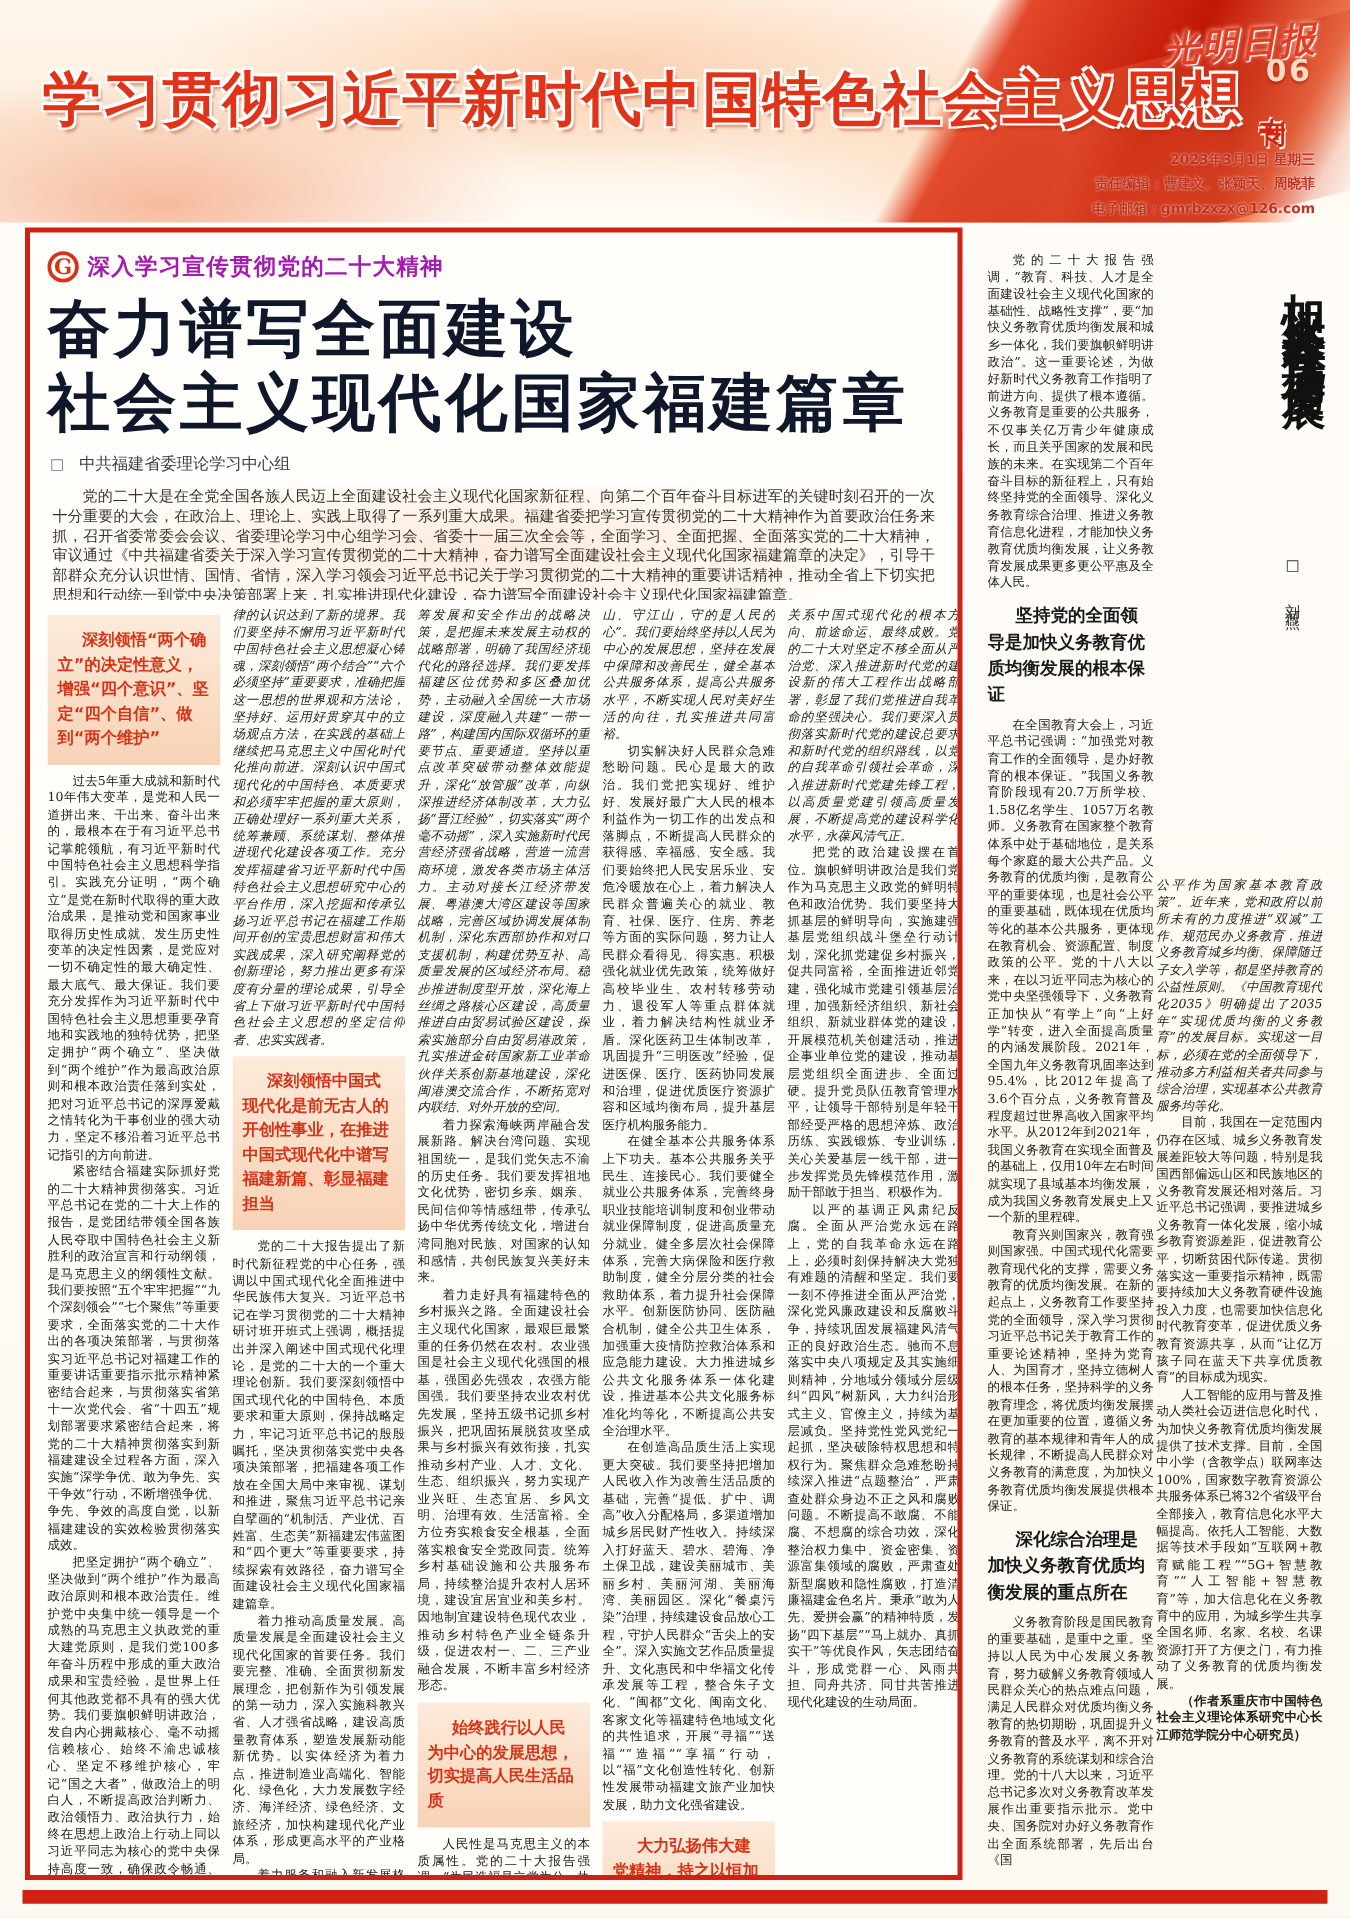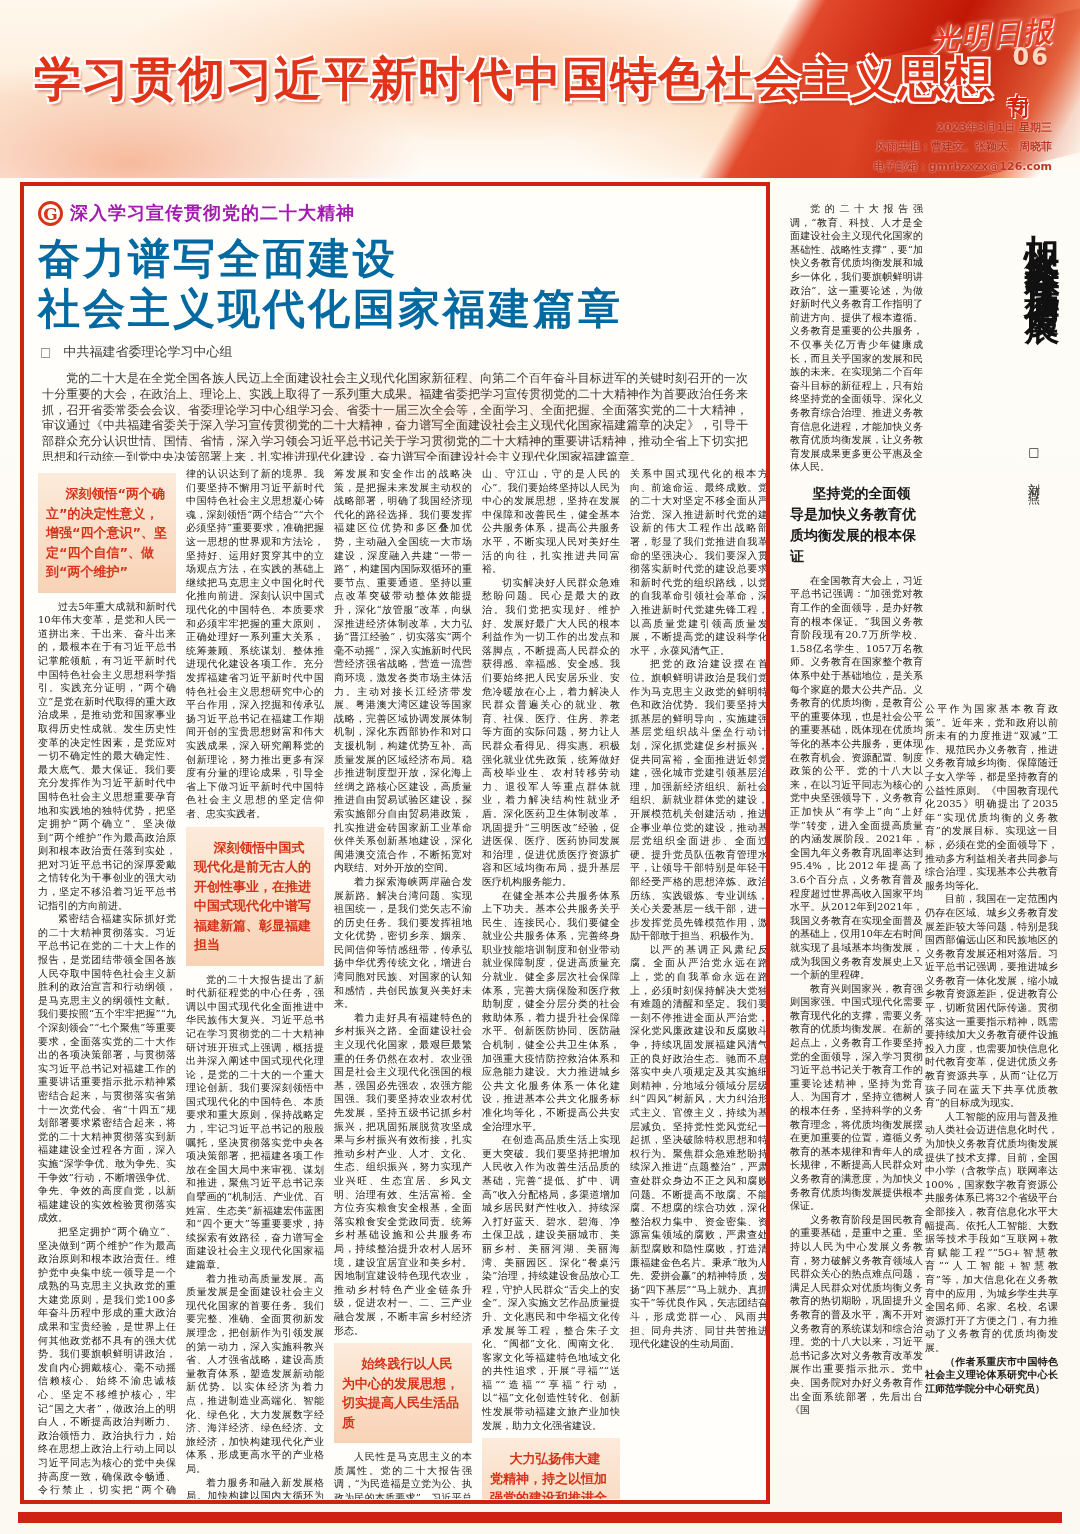--- a/index.html
+++ b/index.html
@@ -69,36 +69,36 @@
     display:inline-block; width:25px; height:25px; border:3px solid #d63418; border-radius:50%;
     color:#d63418; font-family:"DejaVu Serif", serif; font-weight:bold; font-size:17px;
     text-align:center; line-height:21px; margin-right:7px; flex:0 0 auto;
   }
   .kicker {
     font-family:"DejaVu Sans", sans-serif; font-weight:bold; font-size:18px;
     color:#a21caf; letter-spacing:1px;
   }
   .headline {
     margin-top:6px; font-family:"DejaVu Sans", sans-serif; font-weight:bold;
-    font-size:42px; line-height:1.18; letter-spacing:3px; color:#0369a1;
+    font-size:50px; line-height:1.18; letter-spacing:3px; color:#0f172a;
   }
   .byline { margin:10px 0 2px 2px; font-size:13px; color:#3c3c3c; }
   .byline .sq { color:#777; margin-right:8px; font-size:12px; }
   .lede {
     margin-top:8px; width:100%; height:92px; overflow:hidden;
     font-size:12px; line-height:15.8px; color:#38342e; text-align:justify; text-indent:2em;
     background:radial-gradient(ellipse 60% 80% at 50% 55%, #fdeadb 0%, rgba(253,234,219,0) 85%);
     padding:2px 4px;
   }
   .main-cols { display:flex; gap:10px; margin-top:6px; height:1032px; }
   .main-cols .col { width:138px; flex:0 0 auto; overflow:hidden; }
   
   .blk { font-size:10px; line-height:13.6px; color:#23201c; text-align:justify; }
   .blk-p { text-indent:2em; }
-  .blk-pc { text-indent:0; }
+  .blk-pc { text-indent:0;font-style:italic; }
   .main-cols .blk-h {
     background:linear-gradient(180deg,#fcebdb 0%,#f8d2b5 100%);
     color:#d63418; font-family:"DejaVu Sans", sans-serif; font-weight:bold;
     font-size:13px; line-height:19.5px; padding:11px 8px; margin:6px 0 7px 0;
     text-indent:1.5em; text-align:left; border-radius:0;
   }
   
   .side { position:absolute; left:788px; top:182px; width:276px; height:1322px; }
   .side-colA { position:absolute; left:2px; top:20px; width:133px; height:1298px; overflow:hidden; }
   .side-colB { position:absolute; right:6px; top:520px; width:133px; height:792px; overflow:hidden; }
@@ -130,21 +130,21 @@
     <div class="ribbon1"></div>
     <div class="ribbon2"></div>
     <div class="banner-title-row">
       <div class="banner-title">学习贯彻习近平新时代中国特色社会主义思想</div>
       <div class="banner-badge">专刊</div>
     </div>
     <div class="paper-name">光明日报</div>
     <div class="page-number">06</div>
     <div class="masthead-meta">
       <div>2023年3月1日 星期三</div>
-      <div>风雨共担：曹建文、张颖天、周晓菲</div>
+      <div>责任编辑：曹建文、张颖天、周晓菲</div>
       <div>电子邮箱：gmrbzxzx@126.com</div>
     </div>
   </header>
 
   <section class="main-box">
     <div class="kicker-row">
       <span class="g-logo">G</span>
       <span class="kicker">深入学习宣传贯彻党的二十大精神</span>
     </div>
     <h1 class="headline">
@@ -191,20 +191,21 @@
         </div>
     </div>
   </section>
 
   <aside class="side">
     <div class="side-colA">
         <div class="blk blk-p">党的二十大报告强调，“教育、科技、人才是全面建设社会主义现代化国家的基础性、战略性支撑”，要“加快义务教育优质均衡发展和城乡一体化，我们要旗帜鲜明讲政治”。这一重要论述，为做好新时代义务教育工作指明了前进方向、提供了根本遵循。义务教育是重要的公共服务，不仅事关亿万青少年健康成长，而且关乎国家的发展和民族的未来。在实现第二个百年奋斗目标的新征程上，只有始终坚持党的全面领导、深化义务教育综合治理、推进义务教育信息化进程，才能加快义务教育优质均衡发展，让义务教育发展成果更多更公平惠及全体人民。</div>
         <div class="blk blk-h">坚持党的全面领导是加快义务教育优质均衡发展的根本保证</div>
         <div class="blk blk-p">在全国教育大会上，习近平总书记强调：“加强党对教育工作的全面领导，是办好教育的根本保证。”我国义务教育阶段现有20.7万所学校、1.58亿名学生、1057万名教师。义务教育在国家整个教育体系中处于基础地位，是关系每个家庭的最大公共产品。义务教育的优质均衡，是教育公平的重要体现，也是社会公平的重要基础，既体现在优质均等化的基本公共服务，更体现在教育机会、资源配置、制度政策的公平。党的十八大以来，在以习近平同志为核心的党中央坚强领导下，义务教育正加快从“有学上”向“上好学”转变，进入全面提高质量的内涵发展阶段。2021年，全国九年义务教育巩固率达到95.4%，比2012年提高了3.6个百分点，义务教育普及程度超过世界高收入国家平均水平。从2012年到2021年，我国义务教育在实现全面普及的基础上，仅用10年左右时间就实现了县域基本均衡发展，成为我国义务教育发展史上又一个新的里程碑。</div>
         <div class="blk blk-p">教育兴则国家兴，教育强则国家强。中国式现代化需要教育现代化的支撑，需要义务教育的优质均衡发展。在新的起点上，义务教育工作要坚持党的全面领导，深入学习贯彻习近平总书记关于教育工作的重要论述精神，坚持为党育人、为国育才，坚持立德树人的根本任务，坚持科学的义务教育理念，将优质均衡发展摆在更加重要的位置，遵循义务教育的基本规律和青年人的成长规律，不断提高人民群众对义务教育的满意度，为加快义务教育优质均衡发展提供根本保证。</div>
+        <div class="blk blk-h">深化综合治理是加快义务教育优质均衡发展的重点所在</div>
         <div class="blk blk-p">义务教育阶段是国民教育的重要基础，是重中之重。坚持以人民为中心发展义务教育，努力破解义务教育领域人民群众关心的热点难点问题，满足人民群众对优质均衡义务教育的热切期盼，巩固提升义务教育的普及水平，离不开对义务教育的系统谋划和综合治理。党的十八大以来，习近平总书记多次对义务教育改革发展作出重要指示批示。党中央、国务院对办好义务教育作出全面系统部署，先后出台《国</div>
       </div>
     <div class="side-title-block">
       <span class="vert-title">加快义务教育优质均衡发展</span>
       <span class="vert-byline"><span>□</span> <span>刘河燕</span></span>
     </div>
     <div class="side-colB">
         <div class="blk blk-pc">公平作为国家基本教育政策”。近年来，党和政府以前所未有的力度推进“双减”工作、规范民办义务教育，推进义务教育城乡均衡、保障随迁子女入学等，都是坚持教育的公益性原则。《中国教育现代化2035》明确提出了2035年“实现优质均衡的义务教育”的发展目标。实现这一目标，必须在党的全面领导下，推动多方利益相关者共同参与综合治理，实现基本公共教育服务均等化。</div>
         <div class="blk blk-p">目前，我国在一定范围内仍存在区域、城乡义务教育发展差距较大等问题，特别是我国西部偏远山区和民族地区的义务教育发展还相对落后。习近平总书记强调，要推进城乡义务教育一体化发展，缩小城乡教育资源差距，促进教育公平，切断贫困代际传递。贯彻落实这一重要指示精神，既需要持续加大义务教育硬件设施投入力度，也需要加快信息化时代教育变革，促进优质义务教育资源共享，从而“让亿万孩子同在蓝天下共享优质教育”的目标成为现实。</div>
         <div class="blk blk-p">人工智能的应用与普及推动人类社会迈进信息化时代，为加快义务教育优质均衡发展提供了技术支撑。目前，全国中小学（含教学点）联网率达100%，国家数字教育资源公共服务体系已将32个省级平台全部接入，教育信息化水平大幅提高。依托人工智能、大数据等技术手段如“互联网+教育赋能工程”“5G+智慧教育”“人工智能+智慧教育”等，加大信息化在义务教育中的应用，为城乡学生共享全国名师、名家、名校、名课资源打开了方便之门，有力推动了义务教育的优质均衡发展。</div>

